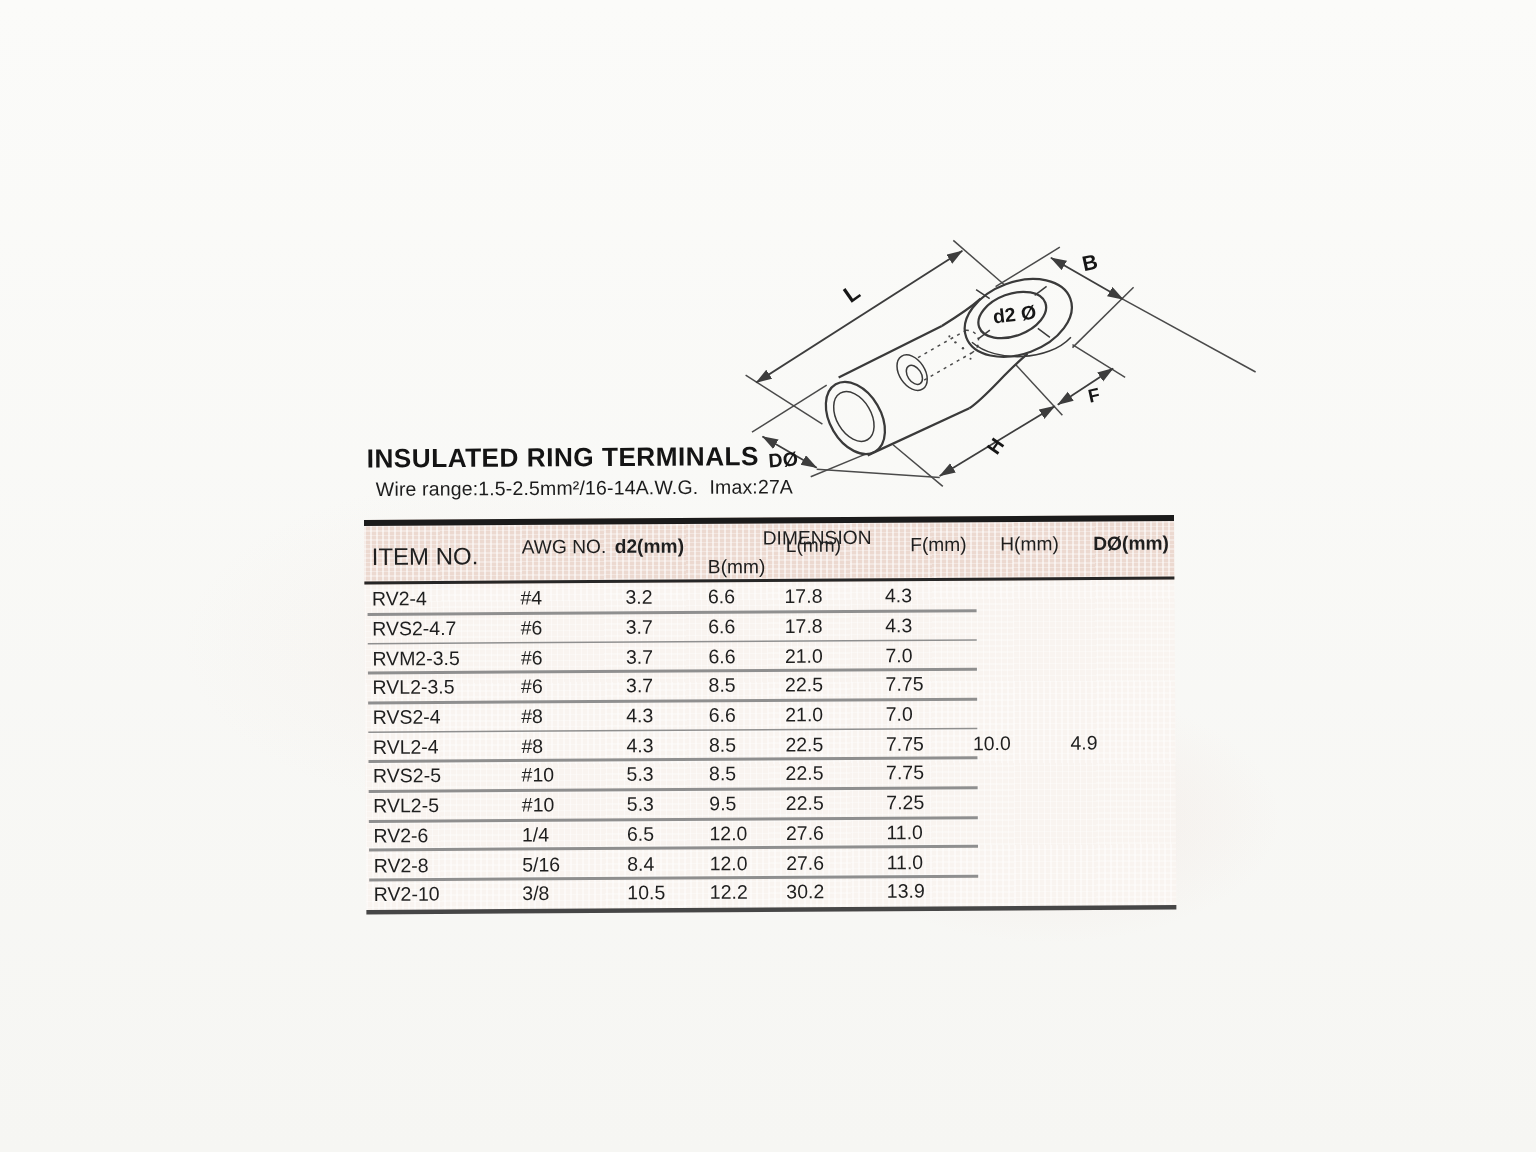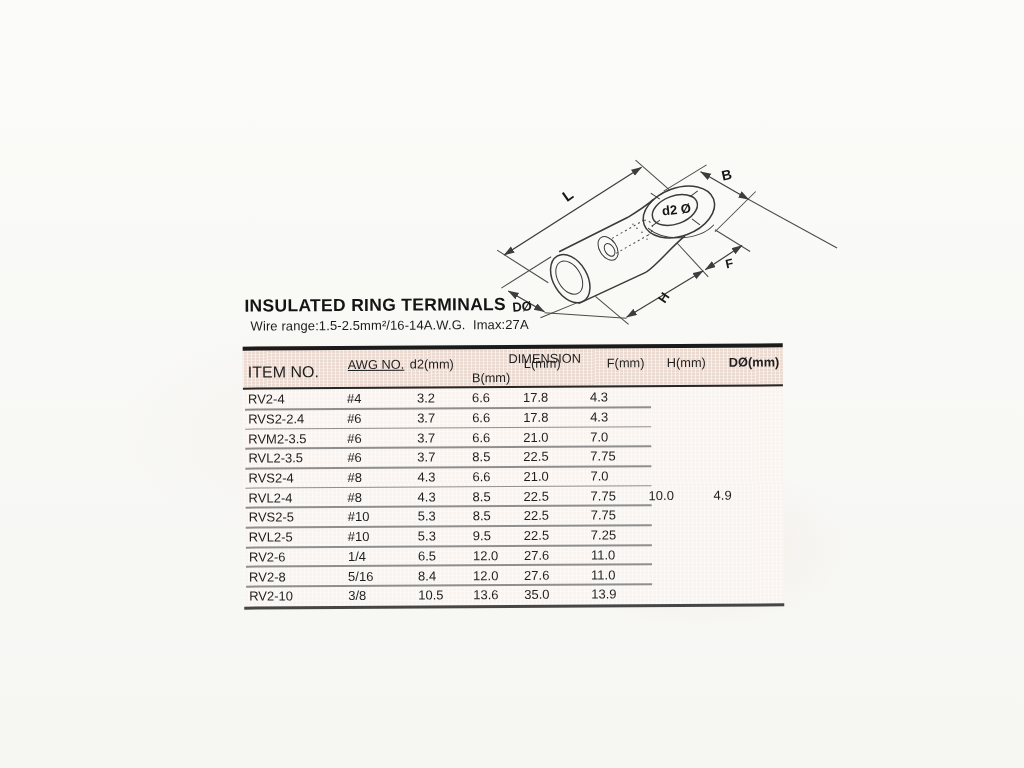--- a/index.html
+++ b/index.html
@@ -49,21 +49,21 @@
     background-image:
       repeating-linear-gradient(90deg, rgba(255,255,255,.55) 0 1px, rgba(255,255,255,0) 1px 4px),
       repeating-linear-gradient(0deg, rgba(255,255,255,.35) 0 1px, rgba(255,255,255,0) 1px 3px);
     font-size:12.8px;
   }
   .item-head{position:absolute;left:5px;top:13px;font-size:16px;}
   .dim-head{position:absolute;left:0;top:2px;width:100%;padding-left:64px;box-sizing:border-box;text-align:center;}
   .subheads{position:absolute;bottom:1px;left:0;width:540px;display:grid;
     grid-template-columns:100px 63px 54px 52px 62px 58px 64px 87px;}
   .subheads span{display:block;white-space:nowrap;}
-  .sh-awg{padding-left:5px;text-decoration:underline;} .sh-d2{padding-left:4px;} .sh-b{padding-left:12px;margin-top:14px;}
+  .sh-awg{padding-left:5px;} .sh-d2{padding-left:4px;font-weight:bold;} .sh-b{padding-left:12px;margin-top:14px;}
   .sh-l{padding-left:12px;} .sh-f{padding-left:33px;} .sh-h{padding-left:35px;} .sh-do{padding-left:33px;font-weight:bold;}
 
   .tbody{border-bottom:3px solid #464646;background:rgba(255,255,255,.35);}
   .trow{
     position:relative;height:19.7px;display:grid;align-items:center;
     grid-template-columns:100px 63px 54px 52px 62px 58px 64px 87px;
     font-size:13px;
   }
   .trow::after{
     content:"";position:absolute;left:2px;bottom:-1px;width:406px;height:1.8px;
@@ -178,21 +178,21 @@
     <span class="c c-awg">#4</span>
     <span class="c c-d2">3.2</span>
     <span class="c c-b">6.6</span>
     <span class="c c-l">17.8</span>
     <span class="c c-f">4.3</span>
     <span class="c c-h"></span>
     <span class="c c-do"></span>
   </div>
 
   <div class="trow">
-    <span class="c c-item">RVS2-2.4</span>
+    <span class="c c-item">RVS2-4.7</span>
     <span class="c c-awg">#6</span>
     <span class="c c-d2">3.7</span>
     <span class="c c-b">6.6</span>
     <span class="c c-l">17.8</span>
     <span class="c c-f">4.3</span>
     <span class="c c-h"></span>
     <span class="c c-do"></span>
   </div>
 
   <div class="trow">
@@ -280,22 +280,22 @@
     <span class="c c-l">27.6</span>
     <span class="c c-f">11.0</span>
     <span class="c c-h"></span>
     <span class="c c-do"></span>
   </div>
 
   <div class="trow">
     <span class="c c-item">RV2-10</span>
     <span class="c c-awg">3/8</span>
     <span class="c c-d2">10.5</span>
-    <span class="c c-b">13.6</span>
-    <span class="c c-l">35.0</span>
+    <span class="c c-b">12.2</span>
+    <span class="c c-l">30.2</span>
     <span class="c c-f">13.9</span>
     <span class="c c-h"></span>
     <span class="c c-do"></span>
   </div>
 </div>
     </div>
 
   </div>
 </div>
 

